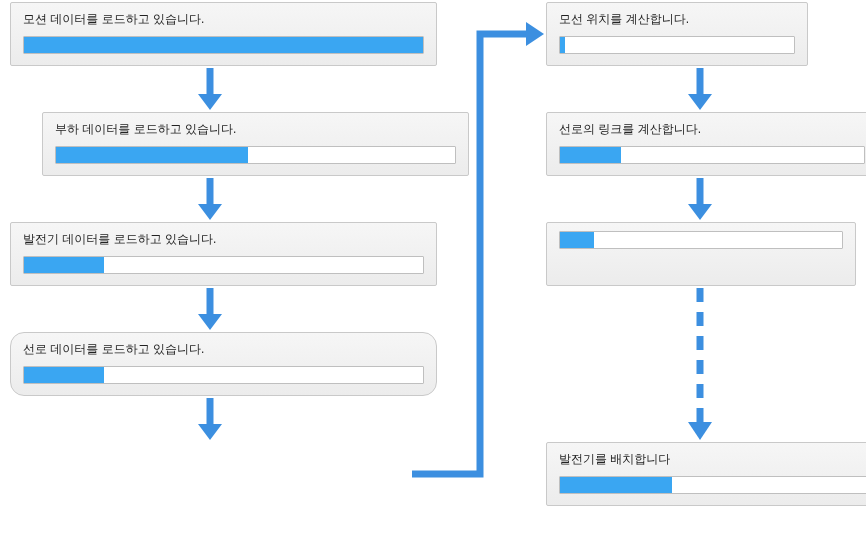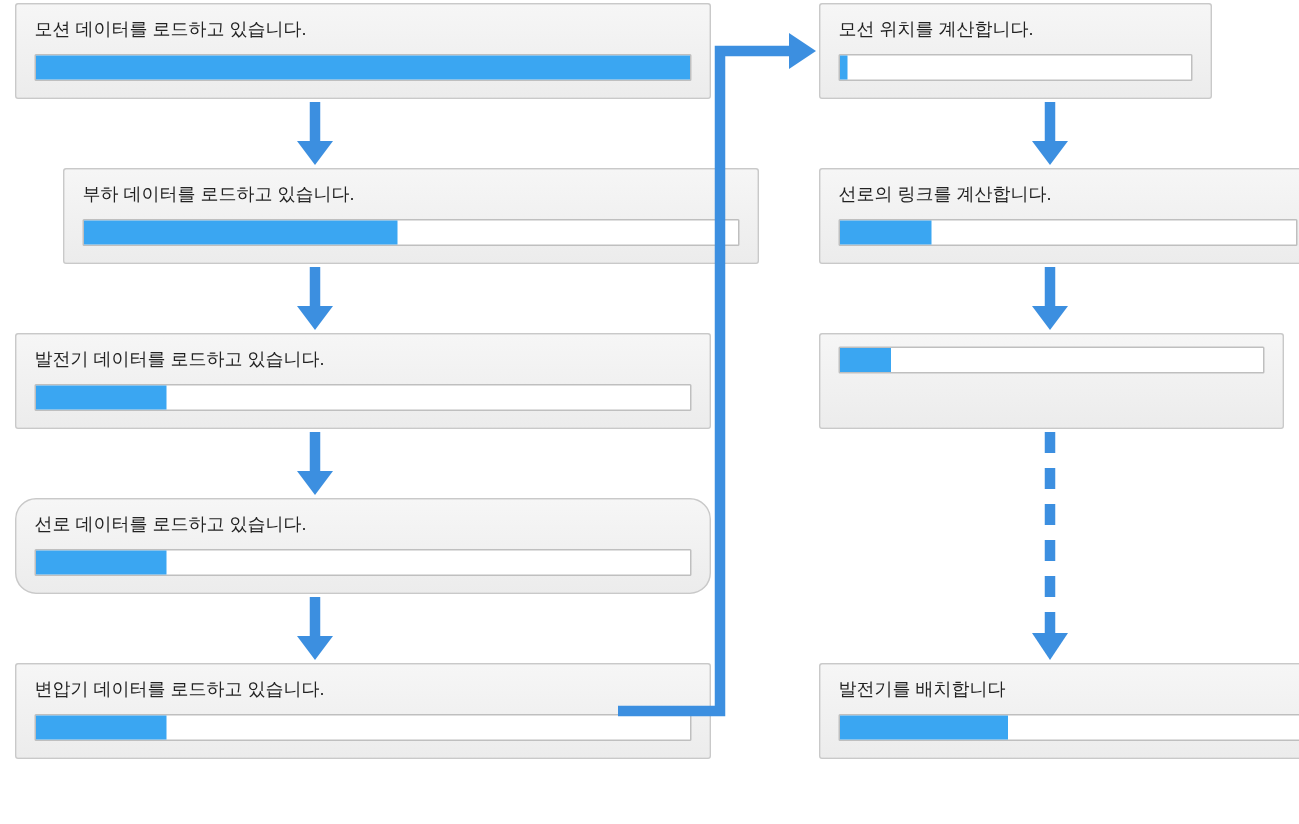--- a/index.html
+++ b/index.html
@@ -11,21 +11,21 @@
     position: relative;
     overflow: hidden;
   }
   .diagram {
     position: relative;
     width: 866px;
     height: 549px;
   }
   .step-box {
     position: absolute;
-    width: 464px;
+    width: 427px;
     height: 64px;
     background: linear-gradient(to bottom, #f6f6f6 0%, #ececec 100%);
     border: 1px solid #c9c9c9;
     border-radius: 2px;
     padding: 8px 12px 10px 12px;
   }
   .step-label {
     font-size: 12px;
     color: #222;
     margin-bottom: 8px;
@@ -76,26 +76,20 @@
     </div>
   </div>
 
   <div class="step-box" style="left:10px; top:332px;border-radius:14px;">
     <div class="step-label">선로 데이터를 로드하고 있습니다.</div>
     <div class="progress-track">
       <div class="progress-fill" style="width: 20%;"></div>
     </div>
   </div>
 
-  <div class="step-box" style="left:10px; top:442px;">
-    <div class="step-label">변압기 데이터를 로드하고 있습니다.</div>
-    <div class="progress-track">
-      <div class="progress-fill" style="width: 20%;"></div>
-    </div>
-  </div>
 
   <div class="step-box" style="left:546px; top:2px; width:262px;">
     <div class="step-label">모선 위치를 계산합니다.</div>
     <div class="progress-track">
       <div class="progress-fill" style="width: 2%;"></div>
     </div>
   </div>
 
   <div class="step-box" style="left:546px; top:112px; width:332px;">
     <div class="step-label">선로의 링크를 계산합니다.</div>

